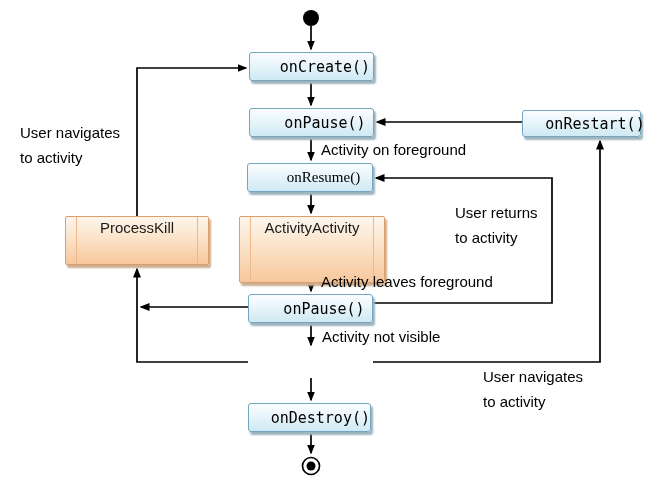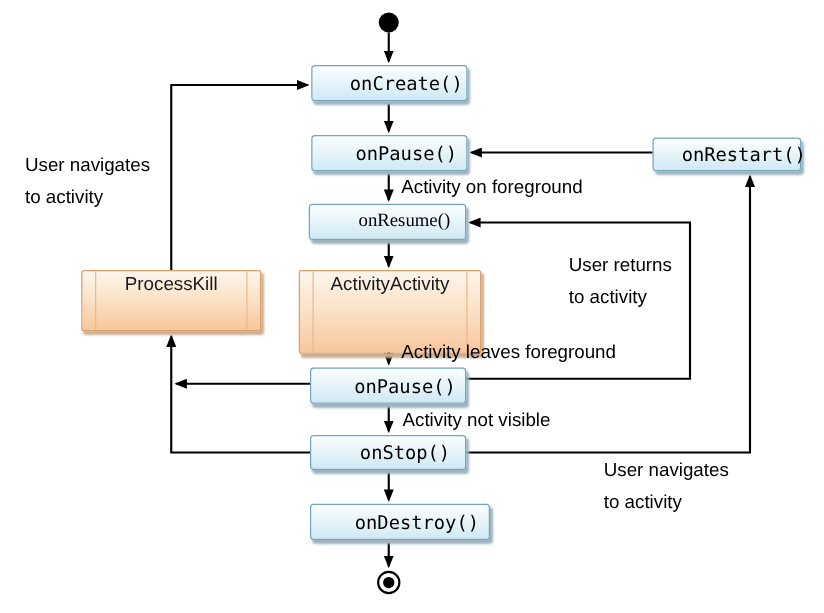--- a/index.html
+++ b/index.html
@@ -51,21 +51,21 @@
 
   
   #b-oncreate  {left:249px;top:52px;width:125px;height:29px;}
   #b-onstart   {left:249px;top:108px;width:125px;height:29px;}
   #b-onresume  {left:247px;top:163px;width:126px;height:29px;font-family:Liberation Serif, serif;}
   #b-onrestart {left:522px;top:110px;width:119px;height:27px;}
   #b-actrun    {left:239px;top:216px;width:146px;height:67px;}
   #b-prockill  {left:65px; top:216px;width:144px;height:49px;}
   #b-onpause   {left:248px;top:294px;width:125px;height:29px;}
   #b-onstop    {left:248px;top:348px;width:125px;height:28px;}
-  #b-ondestroy {left:248px;top:403px;width:144px;height:29px;}
+  #b-ondestroy {left:248px;top:403px;width:123px;height:29px;justify-content:flex-end;}
 
   
   #l-foreground    {left:321px;top:140px;}
   #l-leaves        {left:321px;top:272px;}
   #l-notvisible    {left:322px;top:327px;}
   #l-usernav-left  {left:20px; top:120px;}
   #l-userreturns   {left:455px;top:200px;}
   #l-usernav-right {left:483px;top:364px;}
 </style>
 </head>
@@ -108,23 +108,20 @@
   </div>
   <div id="b-onresume" class="box-cb">
     <span>onResume()</span>
   </div>
   <div id="b-onpause" class="box-cb">
     <span>onPause()</span>
   </div>
   <div id="b-onrestart" class="box-cb">
     <span>onRestart()</span>
   </div>
-  <div id="b-onstop" class="box-cb">
-    <span>onStop()</span>
-  </div>
   <div id="b-ondestroy" class="box-cb">
     <span>onDestroy()</span>
   </div>
 
   <div id="b-actrun" class="box-state">
     <span>Activity</span>
     <span>Activity</span>
   </div>
   <div id="b-prockill" class="box-state">
     <span>Process</span>

